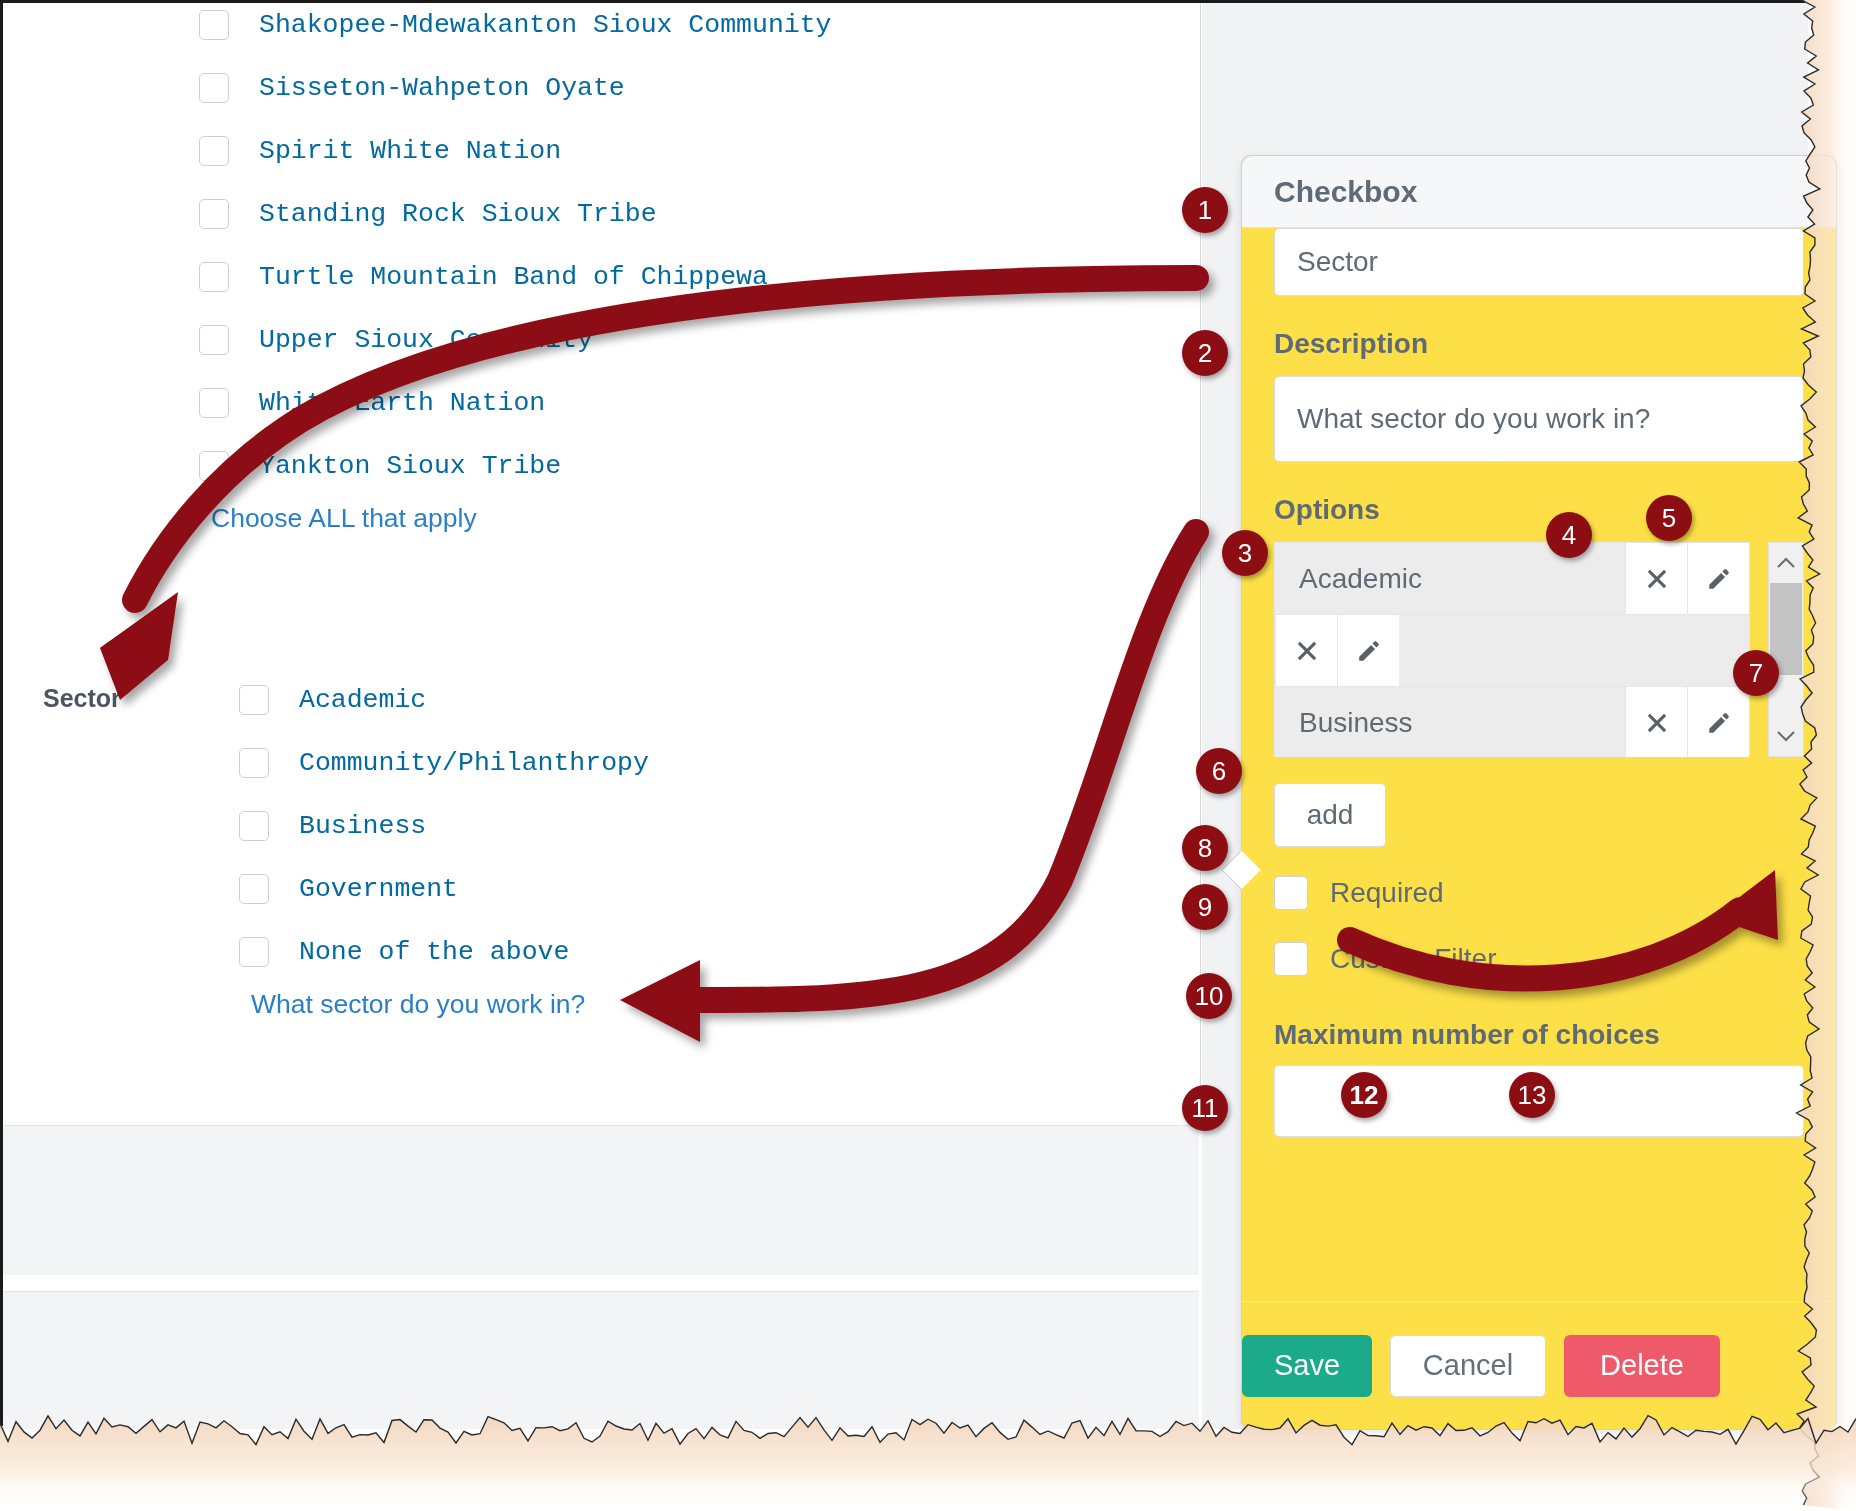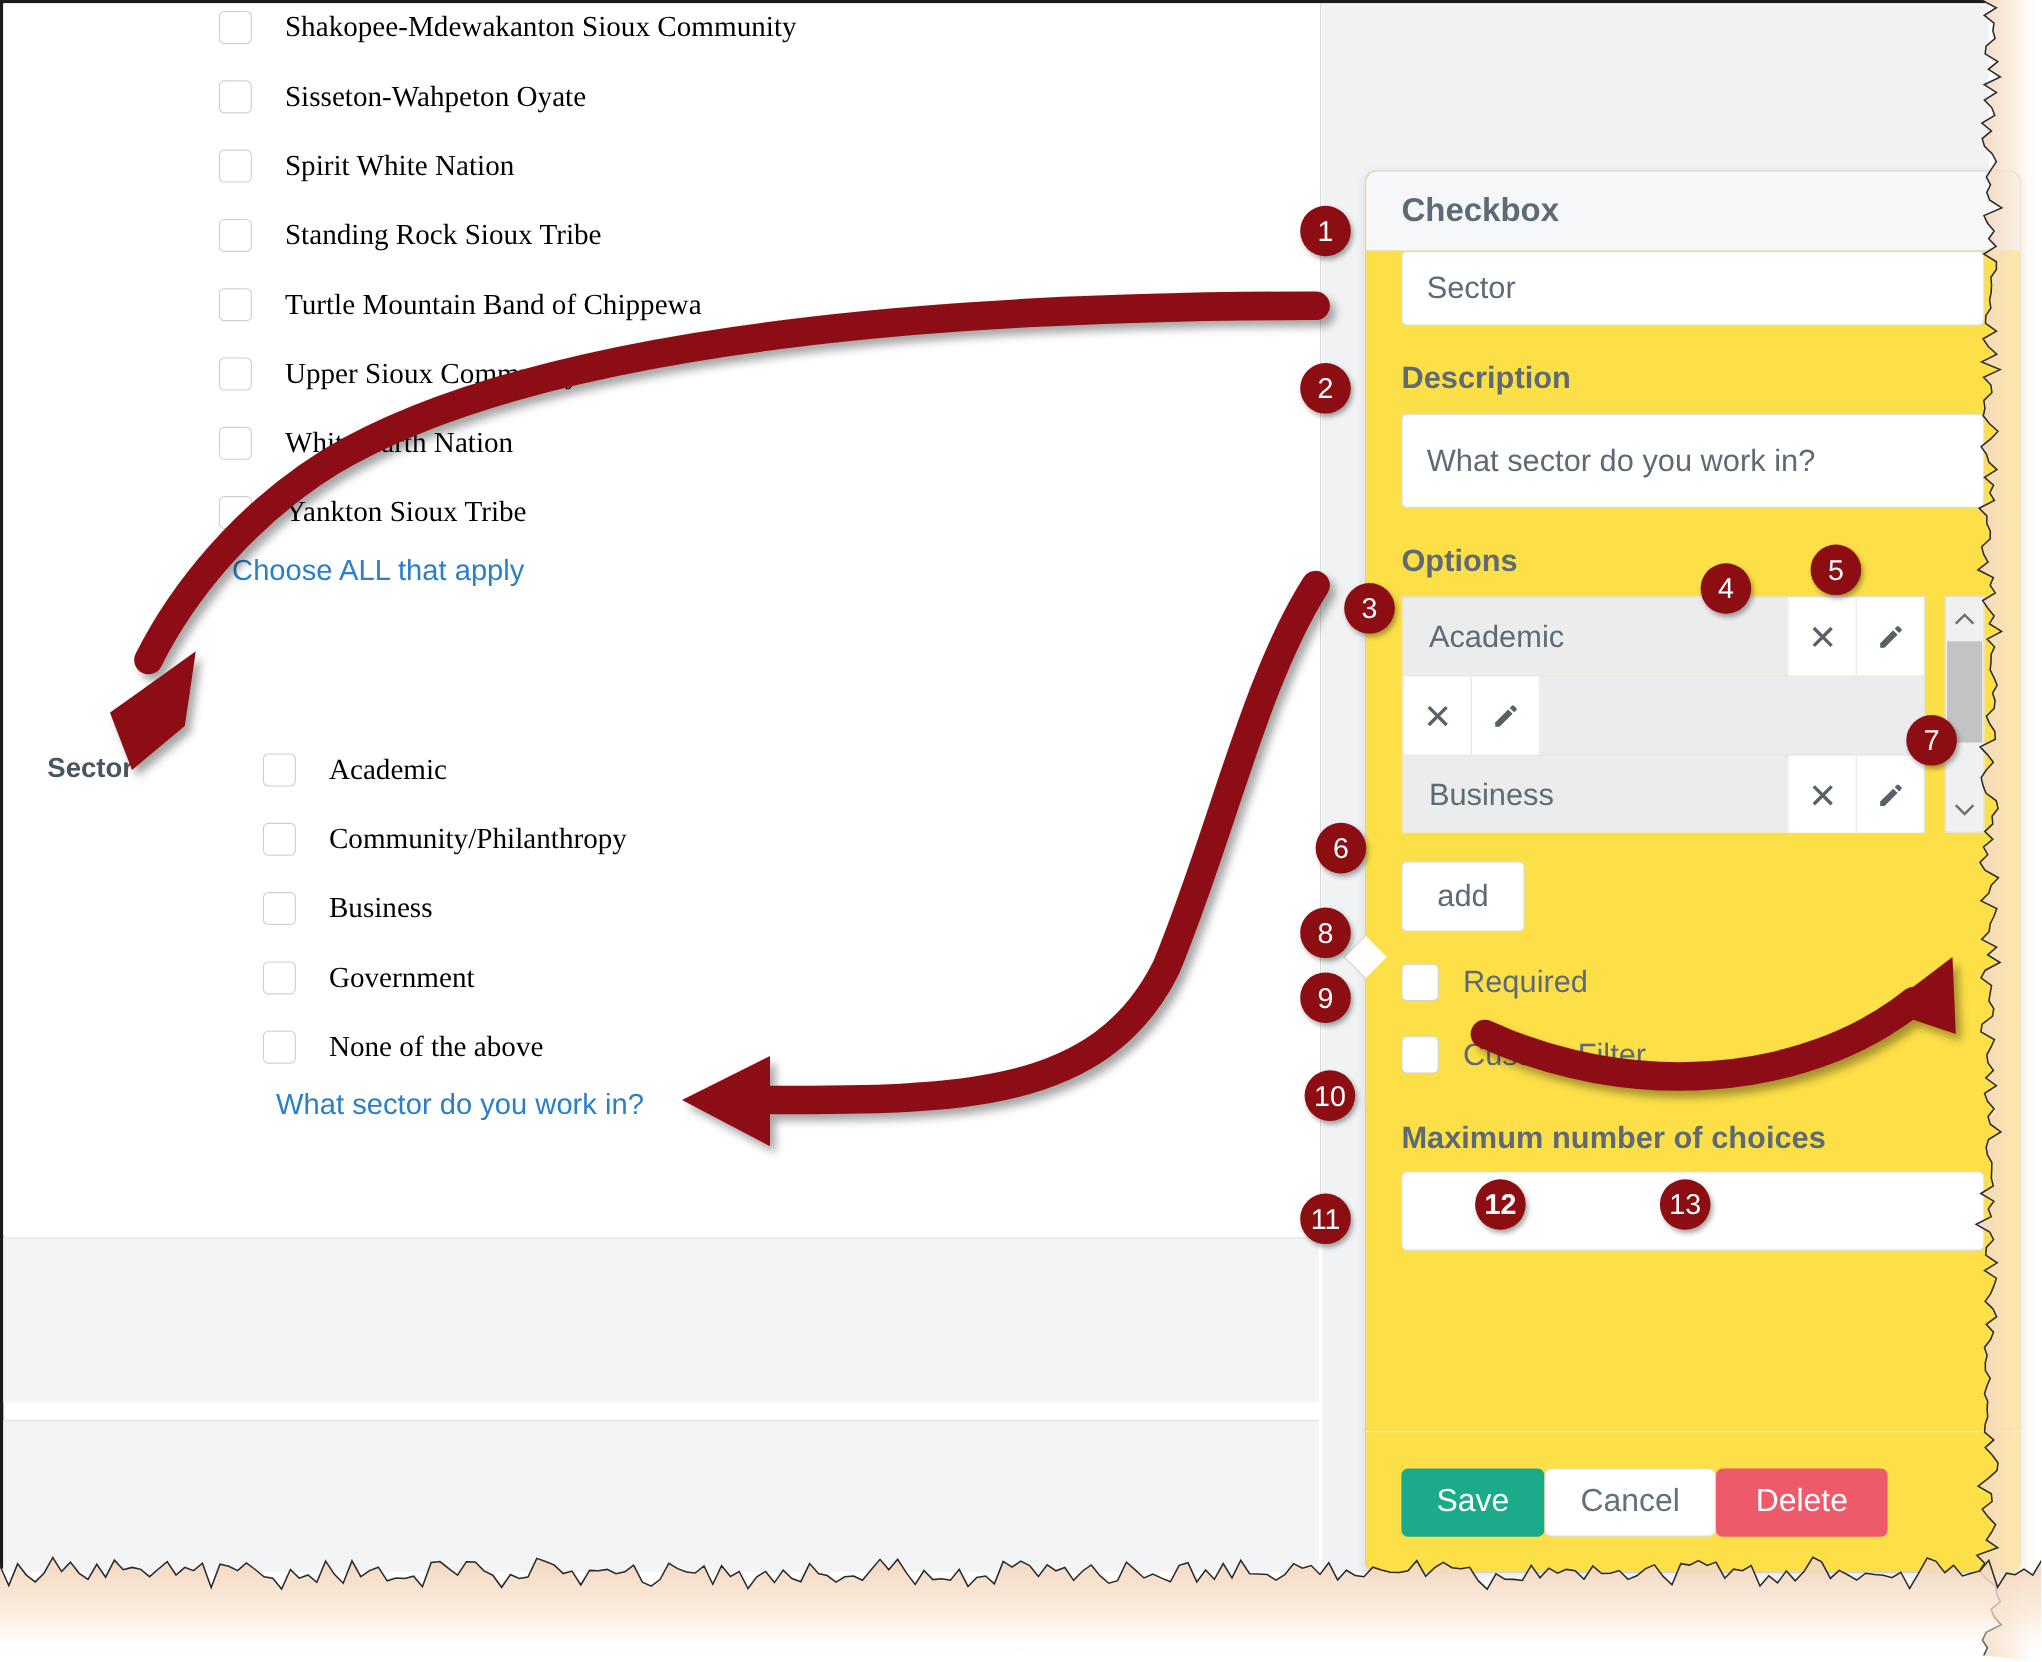--- a/index.html
+++ b/index.html
@@ -38,23 +38,23 @@
 
   .tribe-list { position:absolute; left:196px; top:-10px; }
   .chk-row { display:flex; align-items:center; height:63px; }
   .chk-box {
     width:30px; height:30px;
     border:1.5px solid #cfcfcf; border-radius:5px;
     background:#fff; flex:0 0 auto;
   }
   .chk-label {
     margin-left:30px;
-    font-size:26.5px; color:#000000;
+    font-size:26.5px; color:#0369a1;
     white-space:nowrap;
-    font-family:Liberation Serif, serif;
+    font-family:Liberation Mono, monospace;
   }
   .helper-link {
     font-size:26.5px; color:#2a7fc9;
     margin-left:12px; margin-top:6px;
     white-space:nowrap;
   }
 
   
   #sector-block { position:absolute; left:40px; top:665px; width:1050px; }
   #sector-label {
@@ -208,21 +208,21 @@
   #maxchoice-input {
     width:100%; height:72px;
     border:1px solid #dddfe1; border-radius:5px; background:#fff;
   }
 
   #panel-footer {
     position:absolute; left:0; bottom:0;
     width:100%; height:128px;
     border-top:1px solid #e6e8ea;
     display:flex; align-items:center;
-    padding-left:32px; 
+    gap:18px;
   }
   .btn {
     height:62px; border-radius:6px;
     display:flex; align-items:center; justify-content:center;
     font-size:29px; padding:0 26px;
   }
   #btn-save   { background:#1bab8a; color:#fff; min-width:130px; }
   #btn-cancel { background:#fff; color:#62707c; border:1px solid #d8dbde; min-width:156px; }
   #btn-delete { background:#ef5a6b; color:#fff; min-width:156px; }
 

